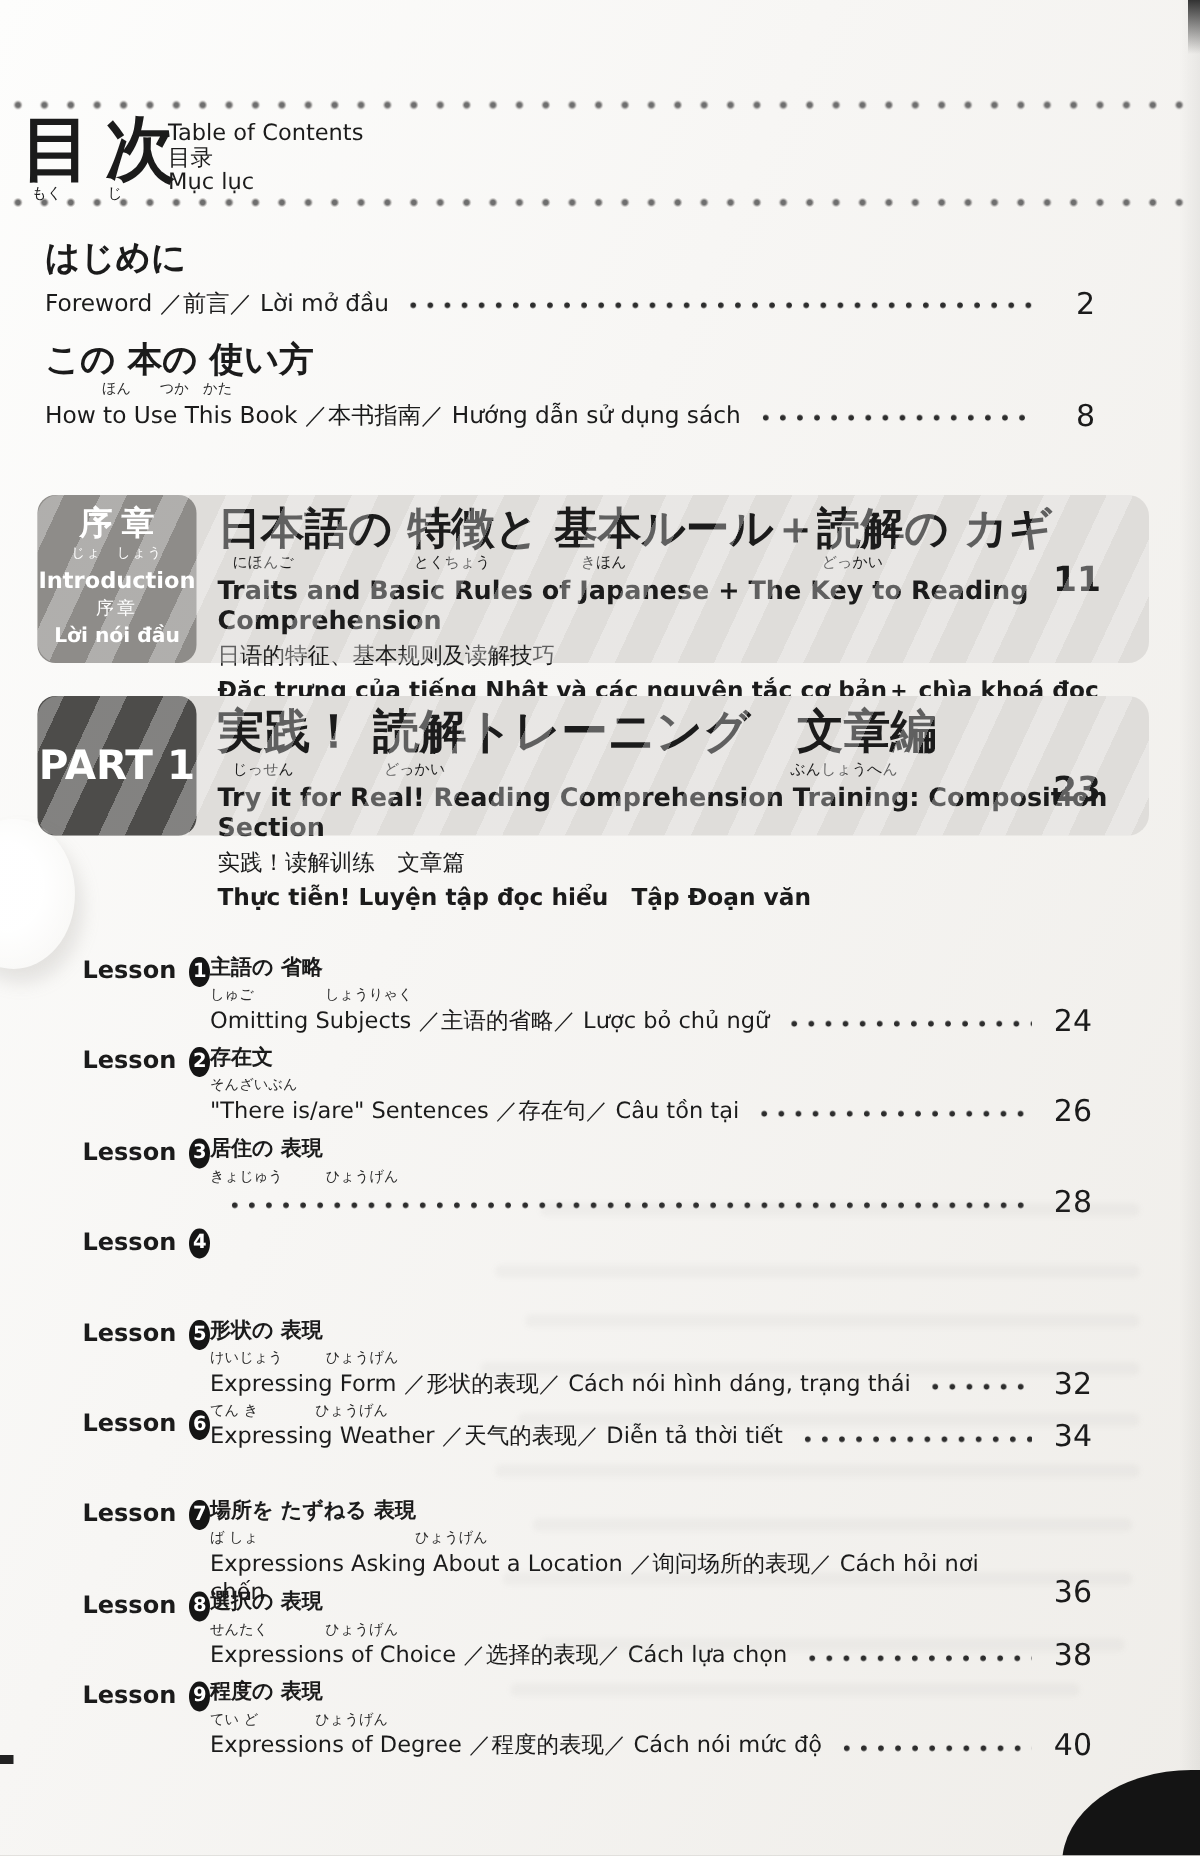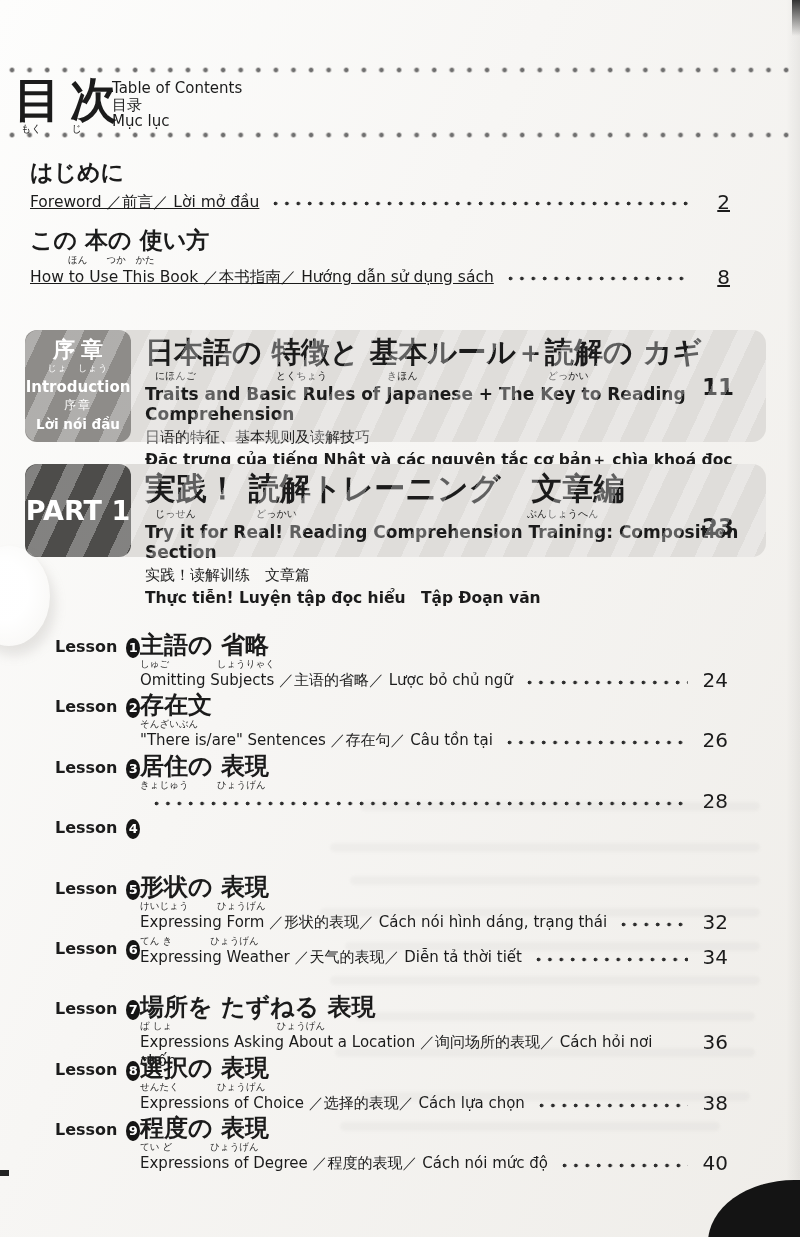--- a/index.html
+++ b/index.html
@@ -19,21 +19,21 @@
   
   .toc-title { position:absolute; left:14px; top:76px; font-size:47px; font-weight:700; letter-spacing:9px; line-height:1; white-space:pre; }
   .toc-title-furi { position:absolute; left:21px; top:122px; font-size:10px; white-space:pre; }
   .toc-subs { position:absolute; left:112px; top:80px; font-size:15px; line-height:16.5px; font-weight:500; }
 
   
   .front { position:absolute; left:30px; width:700px; }
   #front-1 { top:159px; } #front-2 { top:227px; }
   .front-title { font-size:23px; font-weight:700; line-height:27px; white-space:pre; }
   .furi { font-size:9.5px; line-height:11px; height:11px; white-space:pre; color:#2a2a2a; }
-  .dot-row { display:flex; font-size:15.5px; line-height:20px; margin-top:6px;text-decoration:underline; }
+  .dot-row { display:flex; font-size:15.5px; line-height:20px; margin-top:6px; }
   #front-2 .dot-row { margin-top:2px; }
   .lead {
     flex:1; margin:0 10px 5px 14px; height:7px; align-self:flex-end;
     background-image:radial-gradient(circle at 2.5px 3.5px,#2d2d2d 1.6px,rgba(0,0,0,0) 2.2px);
     background-size:11.4px 7px; background-repeat:repeat-x;
   }
   .pg { font-size:20px; min-width:30px; text-align:right; font-weight:400; }
 
   
   .sec { position:absolute; left:25px; width:741px; border-radius:14px; background:#dfddda; display:flex; }
@@ -56,22 +56,22 @@
   .sec-zh { font-size:15px; margin-top:4px; }
   .sec-vi { font-size:15.5px; font-weight:600; margin-top:3px; }
   .sec-pg { position:absolute; right:32px; top:44px; font-size:23px; font-weight:600; }
   #sec-part1 .sec-pg { top:50px; }
 
   
   .lessons { position:absolute; top:593px; left:55px; width:673px;margin-top:40px; }
   .lesson { height:60.4px; display:grid; grid-template-columns:85px 1fr; }
   .l-left { display:flex; align-items:flex-start; gap:9px; padding-top:4px; font-size:16px; font-weight:600; line-height:20px; }
   .l-badge { width:20px; height:20px; border-radius:50%; background:#151515; color:#fff; font-size:13px; font-weight:700; display:flex; align-items:center; justify-content:center; margin-top:1px; }
-  .l-title { font-size:24px; font-weight:700; line-height:25px; white-space:pre; }
-  .l-desc { display:flex; align-items:flex-start; font-size:15px; line-height:19px; margin-top:2px; }
+  .l-title { font-size:14px; font-weight:700; line-height:25px; white-space:pre; }
+  .l-desc { display:flex; align-items:flex-end; font-size:15px; line-height:19px; margin-top:2px; }
   .l-desc .lead { margin-bottom:4px; }
 
   
   .edge-right-top { position:absolute; right:0; top:0; width:8px; height:36px; background:linear-gradient(to bottom,#333,rgba(0,0,0,0)); }
   .edge-shade { position:absolute; right:0; top:0; width:14px; height:100%; background:linear-gradient(to right,rgba(0,0,0,0),rgba(0,0,0,0.05)); }
   .corner-br { position:absolute; right:-6px; bottom:-9px; width:98px; height:66px; background:#141414; border-top-left-radius:88% 95%; }
   .dash-bl { position:absolute; left:0; top:1170px; width:9px; height:6px; background:#222; }
   .thumb-light { position:absolute; left:-32px; top:546px; width:82px; height:100px; border-radius:50%;
     background:radial-gradient(ellipse at 45% 45%,rgba(255,255,255,0.95) 0 38%,rgba(210,206,200,0) 72%);
     box-shadow:5px 9px 12px rgba(150,146,140,0.22); }

